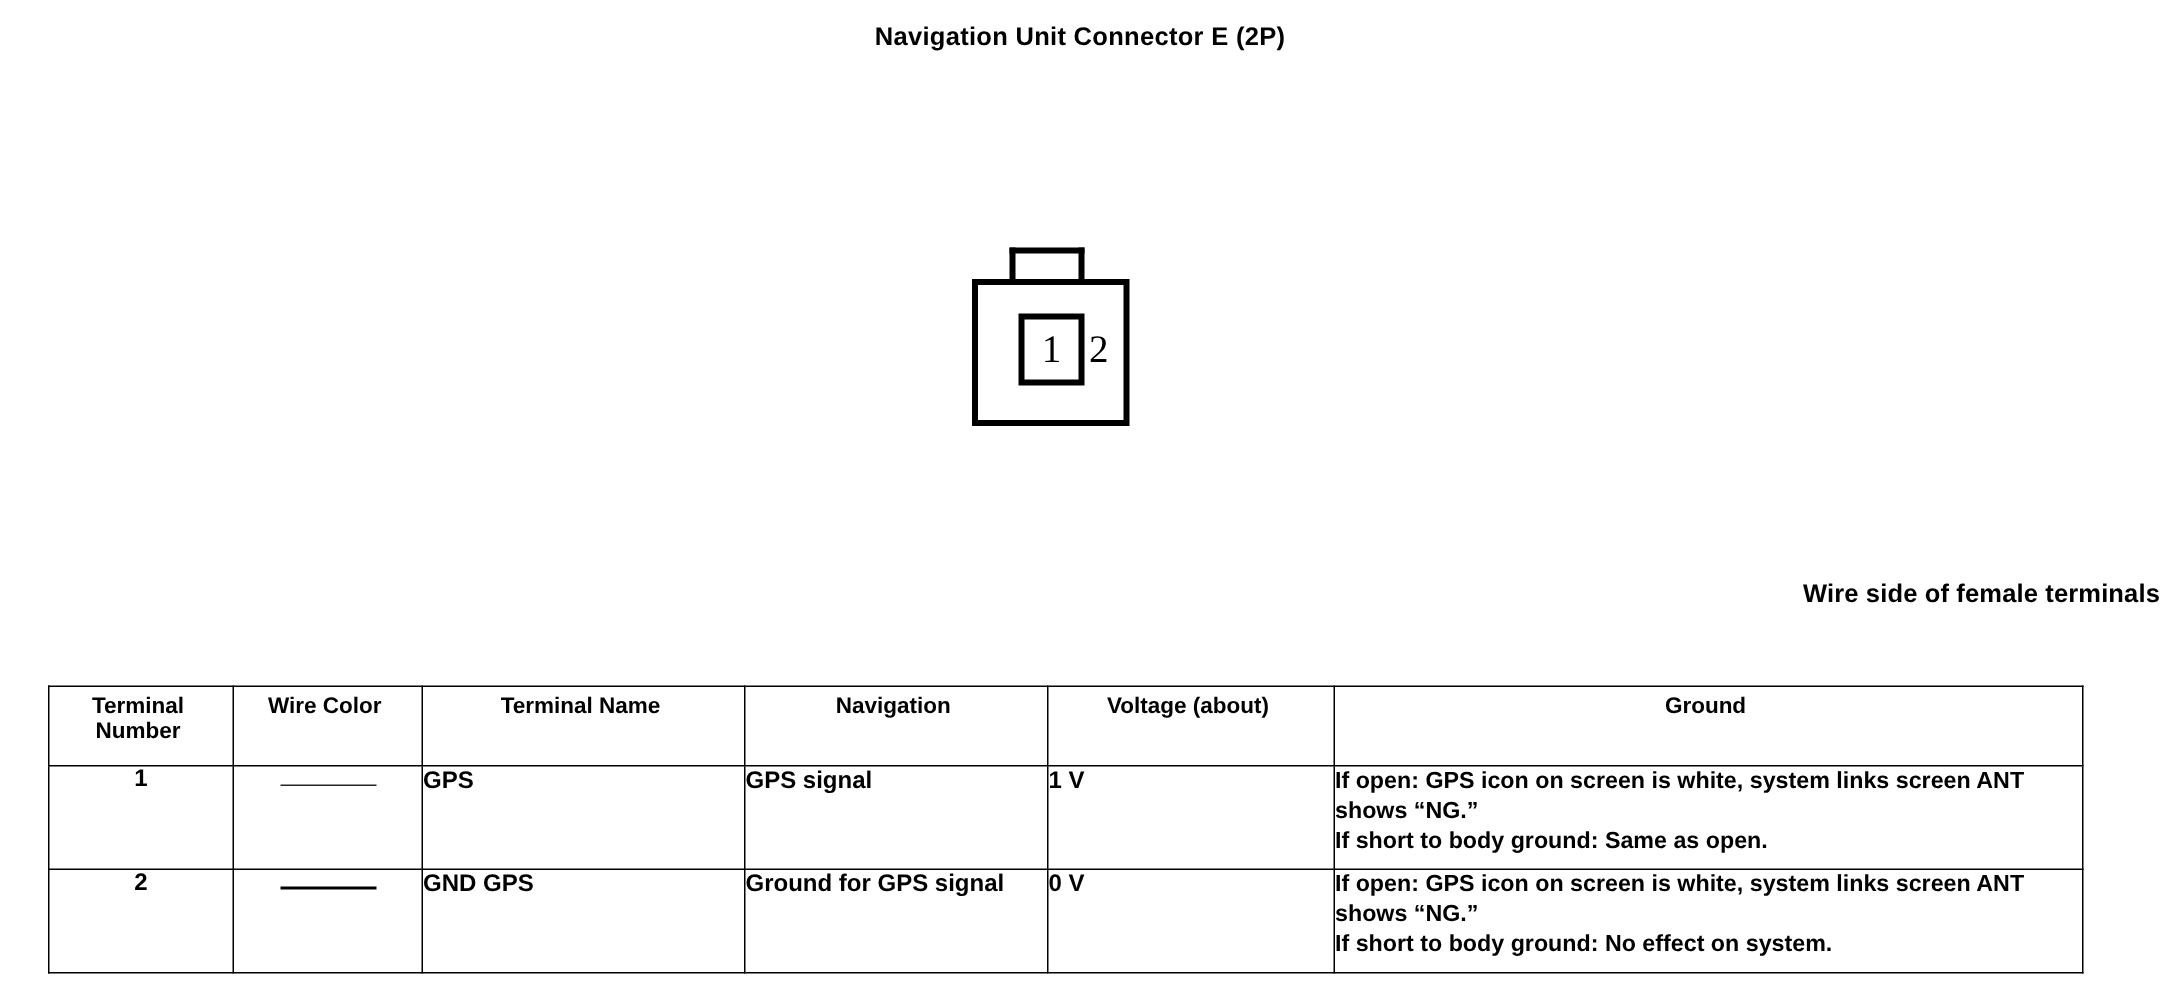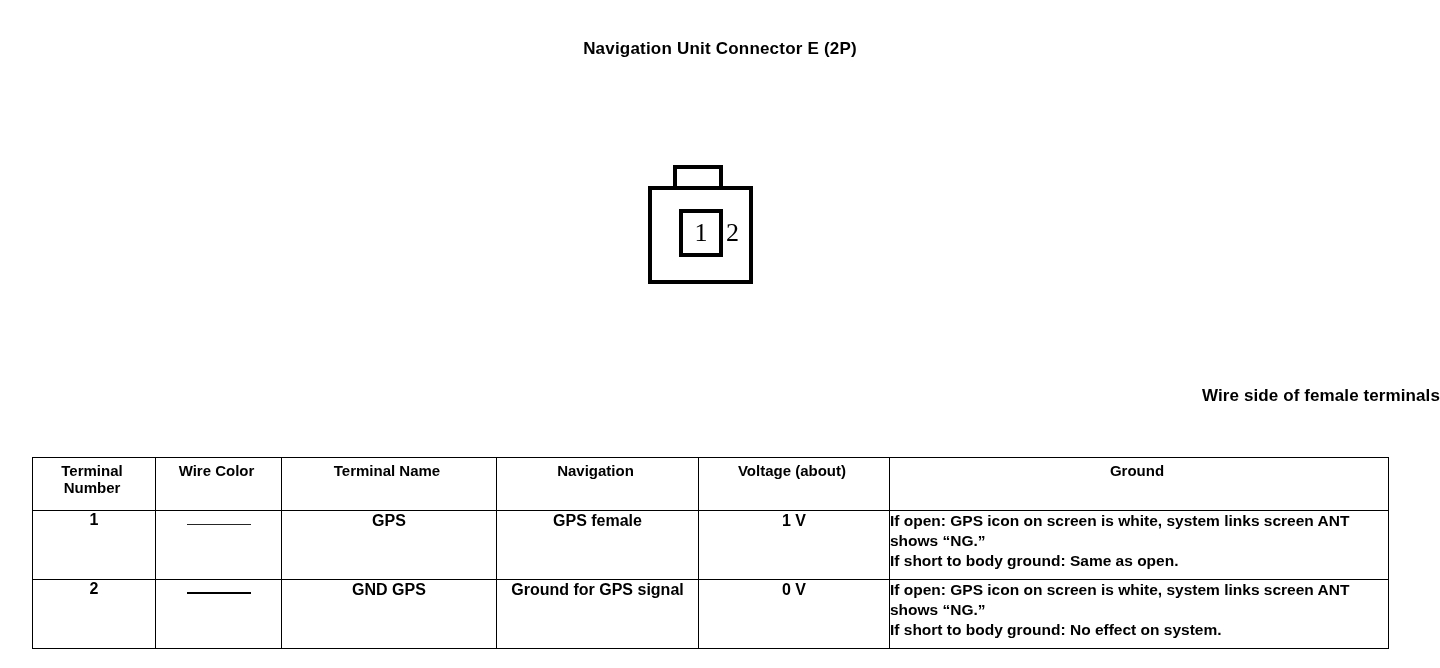--- a/index.html
+++ b/index.html
@@ -13,21 +13,21 @@
     position: relative;
     overflow: hidden;
     font-family: "Liberation Sans", sans-serif;
     color: #000000;
     -webkit-font-smoothing: none;
   }
 
   
   .page-title {
     position: absolute;
-    top: 39px;
+    top: 15px;
     left: 0;
     width: 1440px;
     text-align: center;
     font-size: 17px;
     font-weight: bold;
     letter-spacing: 0.2px;
   }
 
   
   .connector-diagram {
@@ -145,21 +145,20 @@
   }
   td.cell-wire {
     text-align: center;
     padding-top: 5px;
   }
   td.cell-text {
     padding: 5px 0 0 7px;
     font-size: 16px;
     font-weight: bold;
     line-height: 19px;
-    text-align: center;
   }
   td.cell-symptom {
     padding: 5px 0 0 7px;
     font-size: 15.5px;
     font-weight: bold;
     line-height: 20px;
     white-space: pre-line;
   }
   .row-body-1 td { height: 68px; }
   .row-body-2 td { height: 68px; }
@@ -214,21 +213,21 @@
         <th>Ground</th>
       </tr>
     </thead>
     <tbody>
       <tr class="row-body-1">
         <td class="cell-num">1</td>
         <td class="cell-wire">
           <span class="wire-dash thin"></span>
         </td>
         <td class="cell-text">GPS</td>
-        <td class="cell-text">GPS female</td>
+        <td class="cell-text">GPS signal</td>
         <td class="cell-text">1 V</td>
         <td class="cell-symptom">If open: GPS icon on screen is white, system links screen ANT shows “NG.”
 If short to body ground: Same as open.</td>
       </tr>
       <tr class="row-body-2">
         <td class="cell-num">2</td>
         <td class="cell-wire">
           <span class="wire-dash"></span>
         </td>
         <td class="cell-text">GND GPS</td>

